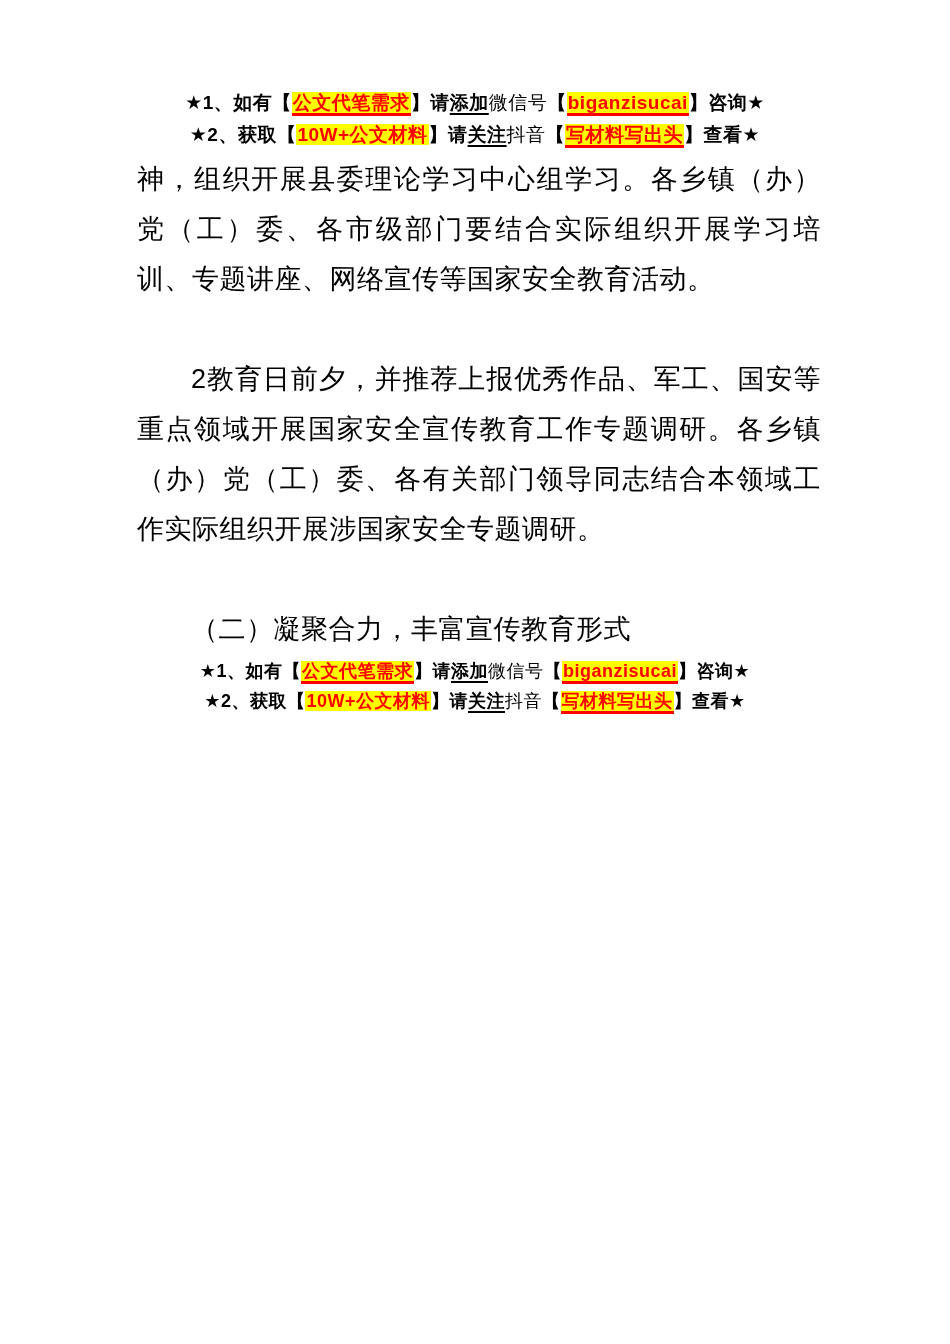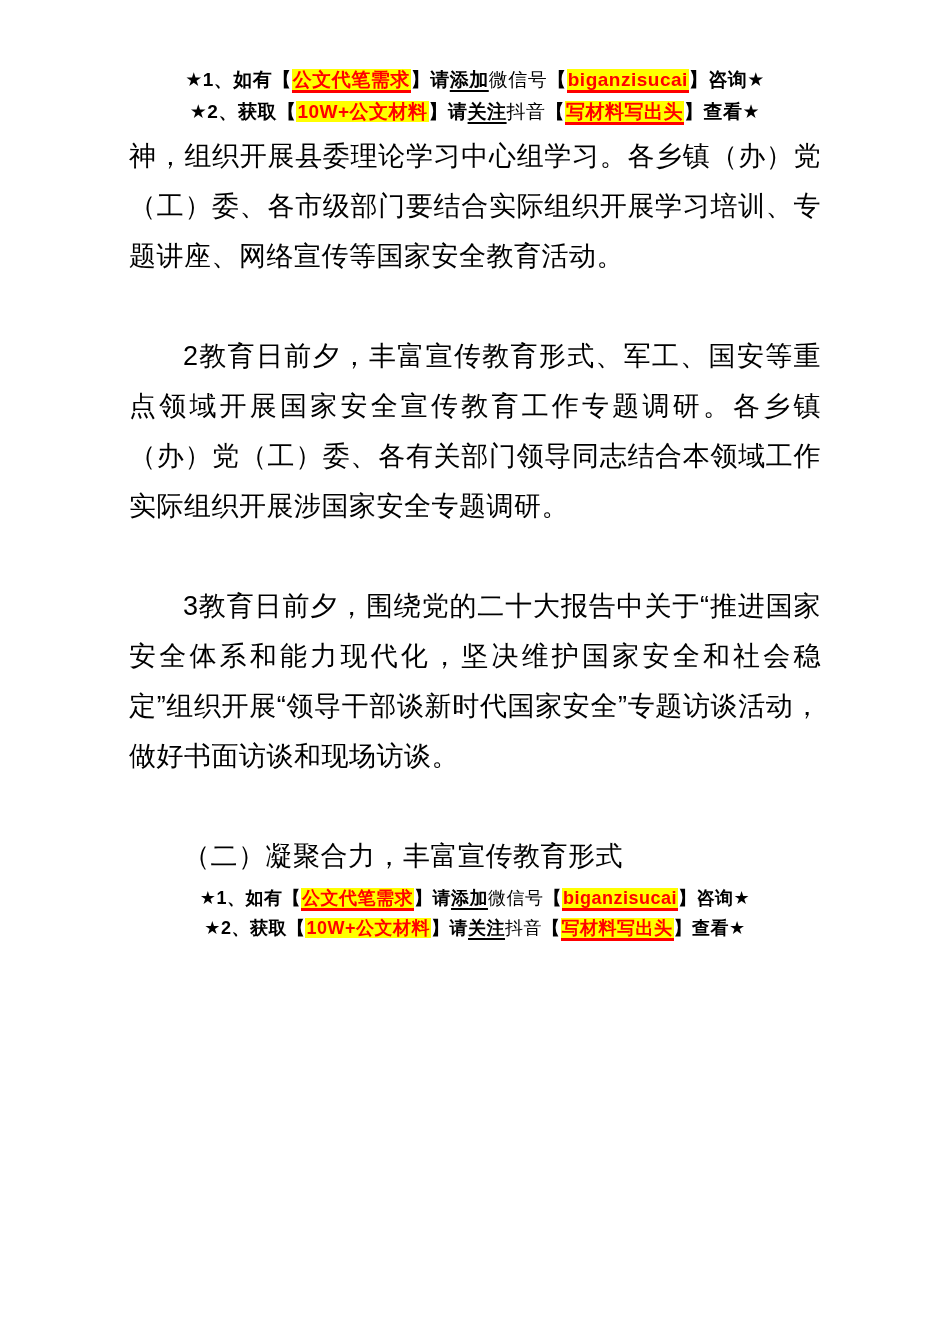--- a/index.html
+++ b/index.html
@@ -7,21 +7,21 @@
     padding: 0;
     background: #ffffff;
   }
   .page {
     position: relative;
     width: 950px;
     height: 1344px;
     background: #ffffff;
     overflow: hidden;
     box-sizing: border-box;
-    padding-top: 64px;
+    padding-top: 87px;
     font-family: "Liberation Sans", "DejaVu Sans", sans-serif;
     color: #000000;
   }
   .promo {
     text-align: center;
     font-size: 19px;
     font-weight: 700;
     line-height: 32px;
     letter-spacing: 0.5px;
     white-space: nowrap;
@@ -44,21 +44,21 @@
   }
   .content {
     width: 692px;
     margin: 0 auto;
     font-size: 27px;
     line-height: 50px;
     letter-spacing: 0.5px;
     text-align: justify;
   }
   .content p {
-    margin: 50px 0 0 0;
+    margin: 50px 0 0 8px;
   }
   .content p.first {
     margin-top: 3px;
   }
   .content .indent {
     text-indent: 2em;
   }
   .promo.footer {
     font-size: 18px;
     line-height: 30px;
@@ -74,22 +74,21 @@
     <div>
       <span>★1、如有【</span><span class="hl u-red">公文代笔需求</span><span>】请</span><span class="u-blk">添加</span><span class="lite">微信号</span><span>【</span><span class="hl u-red">biganzisucai</span><span>】咨询★</span>
     </div>
     <div>
       <span>★2、获取【</span><span class="hl">10W+公文材料</span><span>】请</span><span class="u-blk">关注</span><span class="lite">抖音</span><span>【</span><span class="hl u-red">写材料写出头</span><span>】查看★</span>
     </div>
   </div>
 
   <div class="content">
     <p class="first">神，组织开展县委理论学习中心组学习。各乡镇（办）党（工）委、各市级部门要结合实际组织开展学习培训、专题讲座、网络宣传等国家安全教育活动。</p>
-    <p class="indent">2教育日前夕，丰富宣传教育形式、军工、国安等重点领域开展国家安全宣传教育工作专题调研。各乡镇（办）党（工）委、各有关部门领导同志结合本领域工作实际组织开展涉国家安全专题调研。</p>
-    <p class="indent">3教育日前夕，围绕党的二十大报告中关于“推进国家安全体系和能力现代化，坚决维护国家安全和社会稳定”组织开展“领导干部谈新时代国家安全”专题访谈活动，做好书面访谈和现场访谈。</p>
+    <p class="indent">2教育日前夕，并推荐上报优秀作品、军工、国安等重点领域开展国家安全宣传教育工作专题调研。各乡镇（办）党（工）委、各有关部门领导同志结合本领域工作实际组织开展涉国家安全专题调研。</p>
     <p class="indent">（二）凝聚合力，丰富宣传教育形式</p>
   </div>
 
   <div class="promo footer">
     <div>
       <span>★1、如有【</span><span class="hl u-red">公文代笔需求</span><span>】请</span><span class="u-blk">添加</span><span class="lite">微信号</span><span>【</span><span class="hl u-red">biganzisucai</span><span>】咨询★</span>
     </div>
     <div>
       <span>★2、获取【</span><span class="hl">10W+公文材料</span><span>】请</span><span class="u-blk">关注</span><span class="lite">抖音</span><span>【</span><span class="hl u-red">写材料写出头</span><span>】查看★</span>
     </div>

